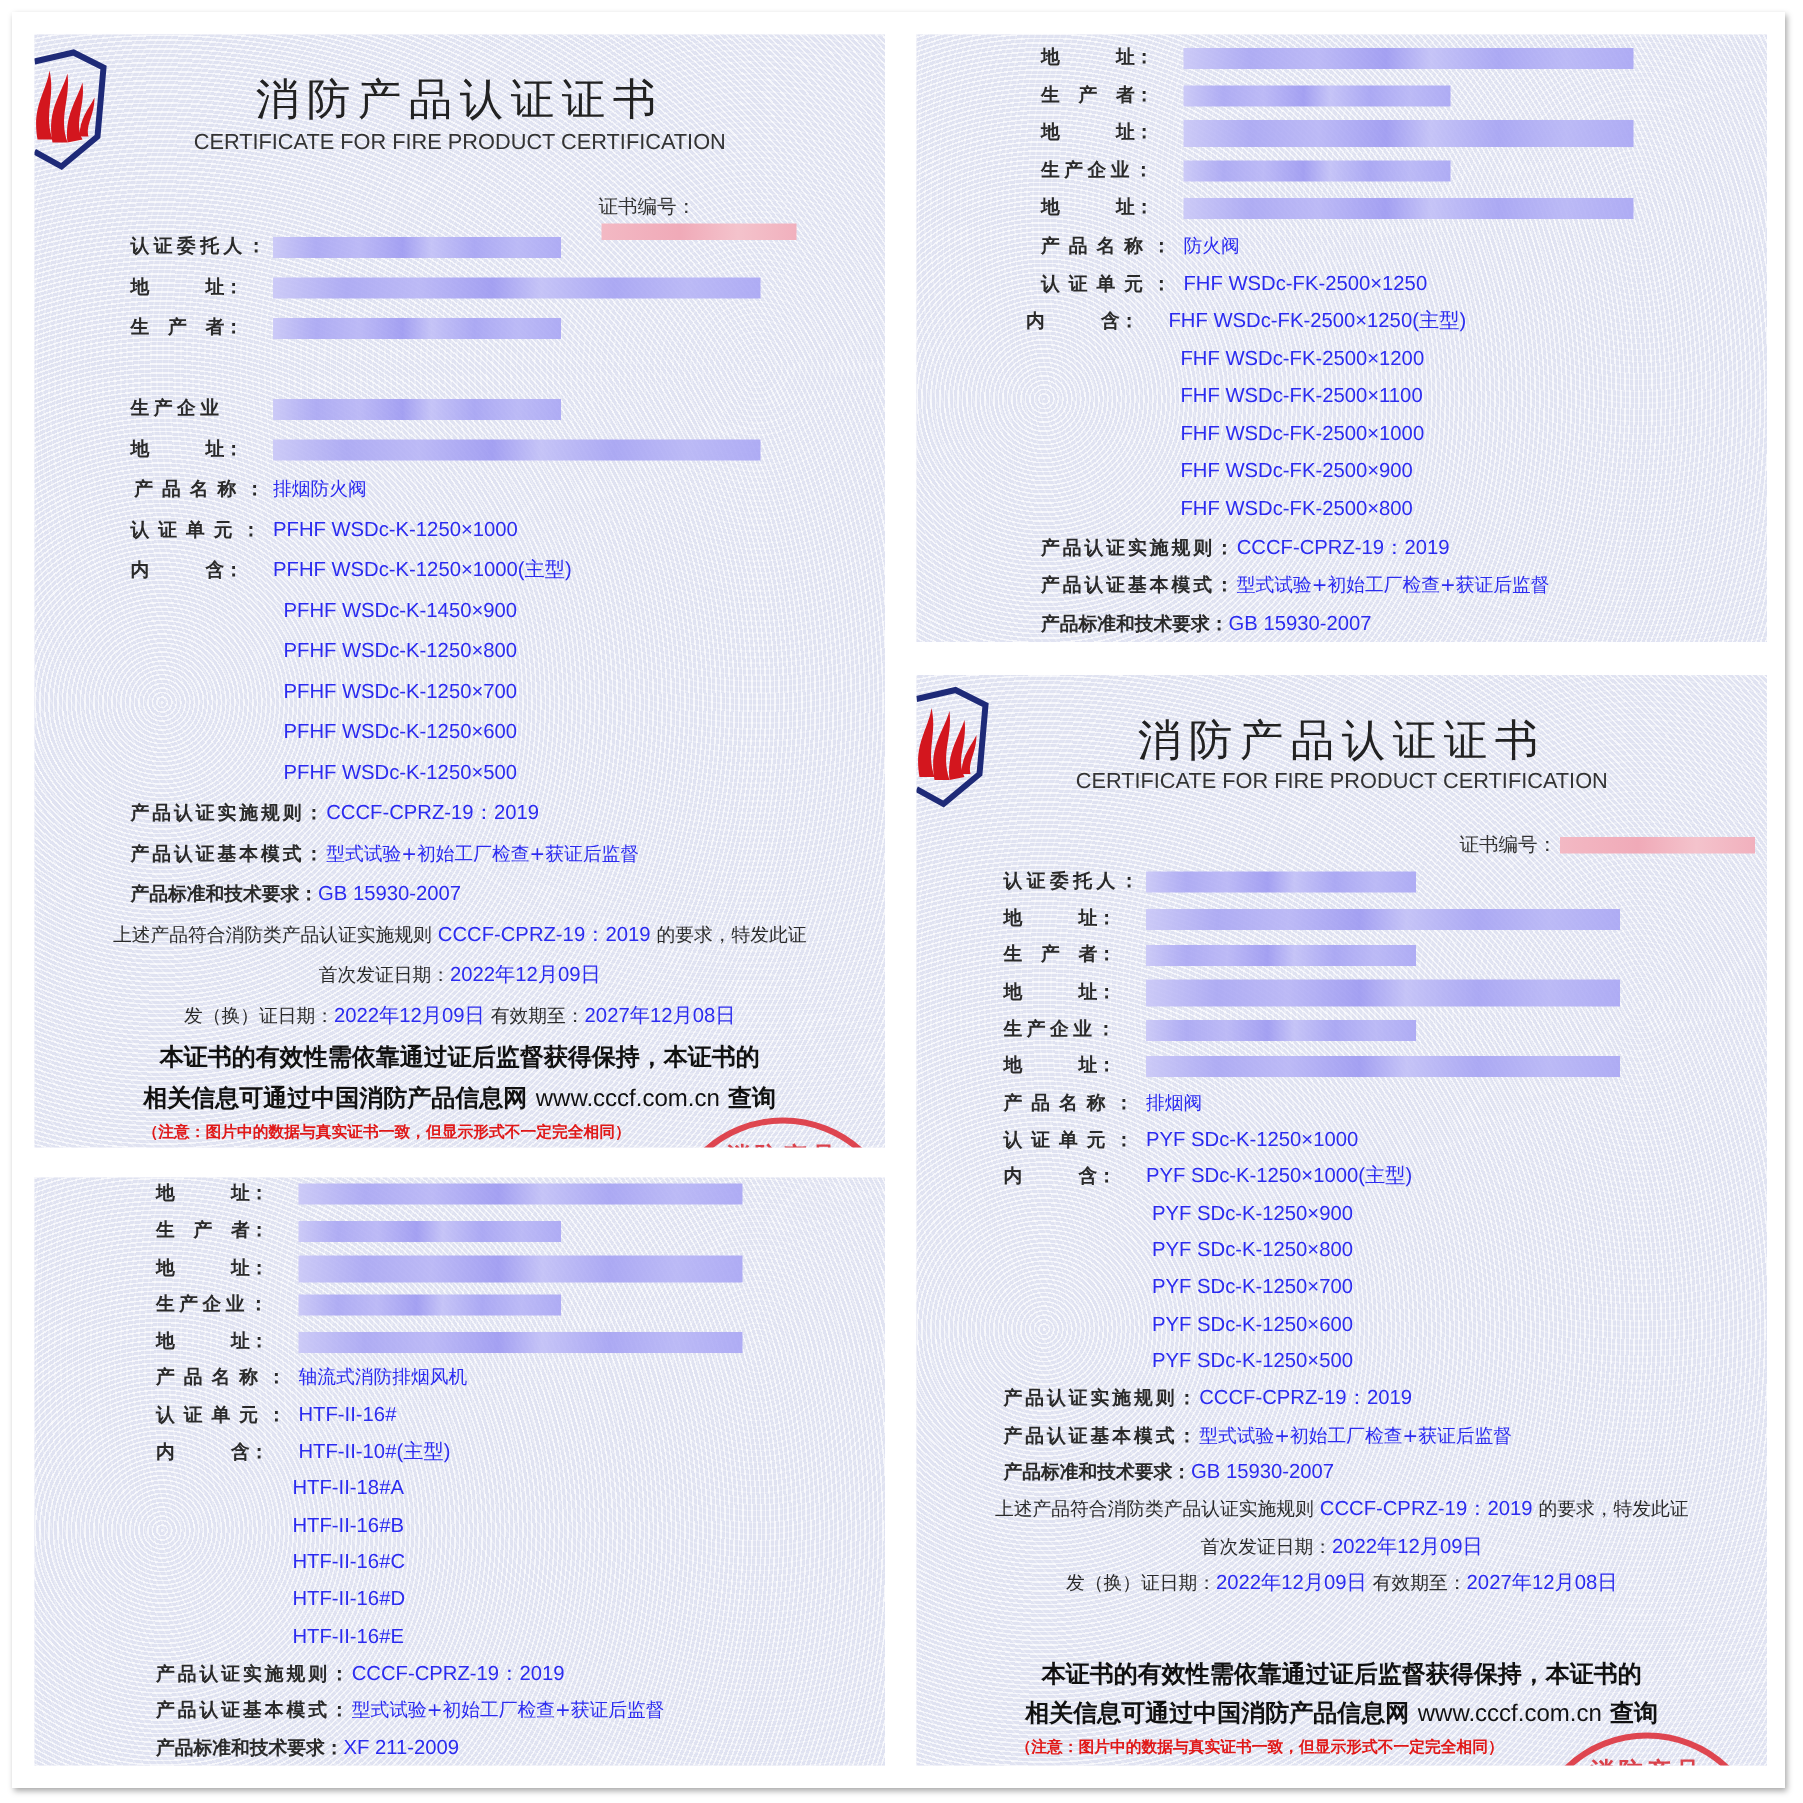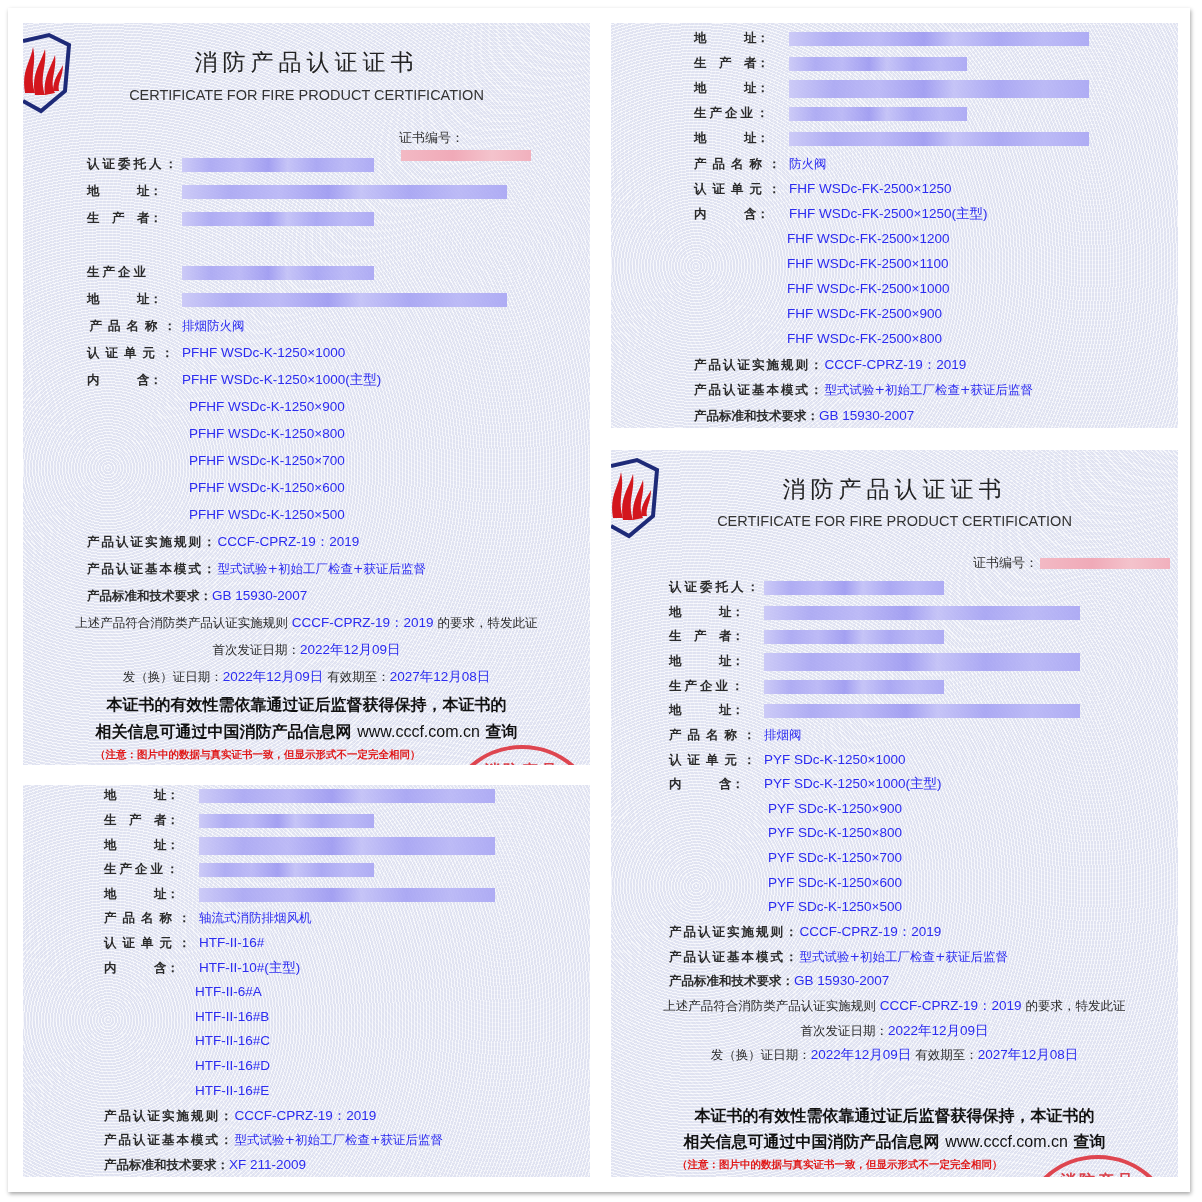--- a/index.html
+++ b/index.html
@@ -21,21 +21,21 @@
       repeating-radial-gradient(circle at 85% 30%, rgba(255,255,255,0.35) 0 1px, rgba(215,218,236,0.2) 1px 4px);
   }
   #panel-a { left: 23px; top: 23px; width: 567px; height: 742px; }
   #panel-b { left: 611px; top: 23px; width: 567px; height: 405px; }
   #panel-c { left: 23px; top: 785px; width: 567px; height: 392px; }
   #panel-d { left: 611px; top: 450px; width: 567px; height: 727px; }
 
   .logo { position: absolute; left: -4px; top: 8px; width: 54px; height: 84px; }
   .title-cn {
     position: absolute; left: 0; width: 100%; text-align: center;
-    font-size: 23px; letter-spacing: 5px; color: #222; font-family: "DejaVu Serif", serif;
+    font-size: 29px; letter-spacing: 5px; color: #222; font-family: "DejaVu Serif", serif;
   }
   .title-en {
     position: absolute; left: 0; width: 100%; text-align: center;
     font-size: 14.5px; color: #333; font-family: "Liberation Sans", sans-serif;
   }
   .certno {
     position: absolute; font-size: 13px; color: #333;
   }
   .certno .redact {
     display: inline-block; vertical-align: middle; width: 130px; height: 11px; margin-left: 2px;
@@ -110,21 +110,21 @@
   </div>
   <div class="row" style="left:64px; top:293px;text-align:right;">
     <span class="lbl lbl-w lbl-spaced">产品名称：</span><span class="val-cn">排烟防火阀</span>
   </div>
   <div class="row" style="left:64px; top:320px;">
     <span class="lbl lbl-w lbl-spaced">认证单元：</span><span class="val">PFHF WSDc-K-1250×1000</span>
   </div>
   <div class="row" style="left:64px; top:347px;">
     <span class="lbl lbl-w">内　　　含：</span><span class="val">PFHF WSDc-K-1250×1000(主型)</span>
   </div>
-  <div class="row val" style="left:166px; top:374px;">PFHF WSDc-K-1250×900</div>
+  <div class="row val" style="left:166px; top:374px;">PFHF WSDc-K-1450×900</div>
   <div class="row val" style="left:166px; top:401px;">PFHF WSDc-K-1250×800</div>
   <div class="row val" style="left:166px; top:428px;">PFHF WSDc-K-1250×700</div>
   <div class="row val" style="left:166px; top:455px;">PFHF WSDc-K-1250×600</div>
   <div class="row val" style="left:166px; top:482px;">PFHF WSDc-K-1250×500</div>
 
   <div class="row" style="left:64px; top:509px;">
     <span class="lbl" style="letter-spacing:2px;">产品认证实施规则：</span><span class="val">CCCF-CPRZ-19：2019</span>
   </div>
   <div class="row" style="left:64px; top:536px;">
     <span class="lbl" style="letter-spacing:2px;">产品认证基本模式：</span><span class="val-cn">型式试验+初始工厂检查+获证后监督</span>
@@ -166,21 +166,21 @@
   </div>
   <div class="row" style="left:83px; top:105px;">
     <span class="lbl lbl-w">地　　　址：</span><span class="redact-bar" style="width:300px;"></span>
   </div>
   <div class="row" style="left:83px; top:131px;">
     <span class="lbl lbl-w lbl-spaced">产品名称：</span><span class="val-cn">防火阀</span>
   </div>
   <div class="row" style="left:83px; top:156px;">
     <span class="lbl lbl-w lbl-spaced">认证单元：</span><span class="val">FHF WSDc-FK-2500×1250</span>
   </div>
-  <div class="row" style="left:83px; top:181px;">
+  <div class="row" style="left:73px; top:181px;">
     <span class="lbl lbl-w">内　　　含：</span><span class="val">FHF WSDc-FK-2500×1250(主型)</span>
   </div>
   <div class="row val" style="left:176px; top:206px;">FHF WSDc-FK-2500×1200</div>
   <div class="row val" style="left:176px; top:231px;">FHF WSDc-FK-2500×1100</div>
   <div class="row val" style="left:176px; top:256px;">FHF WSDc-FK-2500×1000</div>
   <div class="row val" style="left:176px; top:281px;">FHF WSDc-FK-2500×900</div>
   <div class="row val" style="left:176px; top:306px;">FHF WSDc-FK-2500×800</div>
   <div class="row" style="left:83px; top:332px;">
     <span class="lbl" style="letter-spacing:2px;">产品认证实施规则：</span><span class="val">CCCF-CPRZ-19：2019</span>
   </div>
@@ -210,21 +210,21 @@
   </div>
   <div class="row" style="left:81px; top:123px;">
     <span class="lbl lbl-w lbl-spaced">产品名称：</span><span class="val-cn">轴流式消防排烟风机</span>
   </div>
   <div class="row" style="left:81px; top:148px;">
     <span class="lbl lbl-w lbl-spaced">认证单元：</span><span class="val">HTF-II-16#</span>
   </div>
   <div class="row" style="left:81px; top:173px;">
     <span class="lbl lbl-w">内　　　含：</span><span class="val">HTF-II-10#(主型)</span>
   </div>
-  <div class="row val" style="left:172px; top:197px;">HTF-II-6#A</div>
+  <div class="row val" style="left:172px; top:197px;">HTF-II-18#A</div>
   <div class="row val" style="left:172px; top:222px;">HTF-II-16#B</div>
   <div class="row val" style="left:172px; top:246px;">HTF-II-16#C</div>
   <div class="row val" style="left:172px; top:271px;">HTF-II-16#D</div>
   <div class="row val" style="left:172px; top:296px;">HTF-II-16#E</div>
   <div class="row" style="left:81px; top:321px;">
     <span class="lbl" style="letter-spacing:2px;">产品认证实施规则：</span><span class="val">CCCF-CPRZ-19：2019</span>
   </div>
   <div class="row" style="left:81px; top:345px;">
     <span class="lbl" style="letter-spacing:2px;">产品认证基本模式：</span><span class="val-cn">型式试验+初始工厂检查+获证后监督</span>
   </div>

